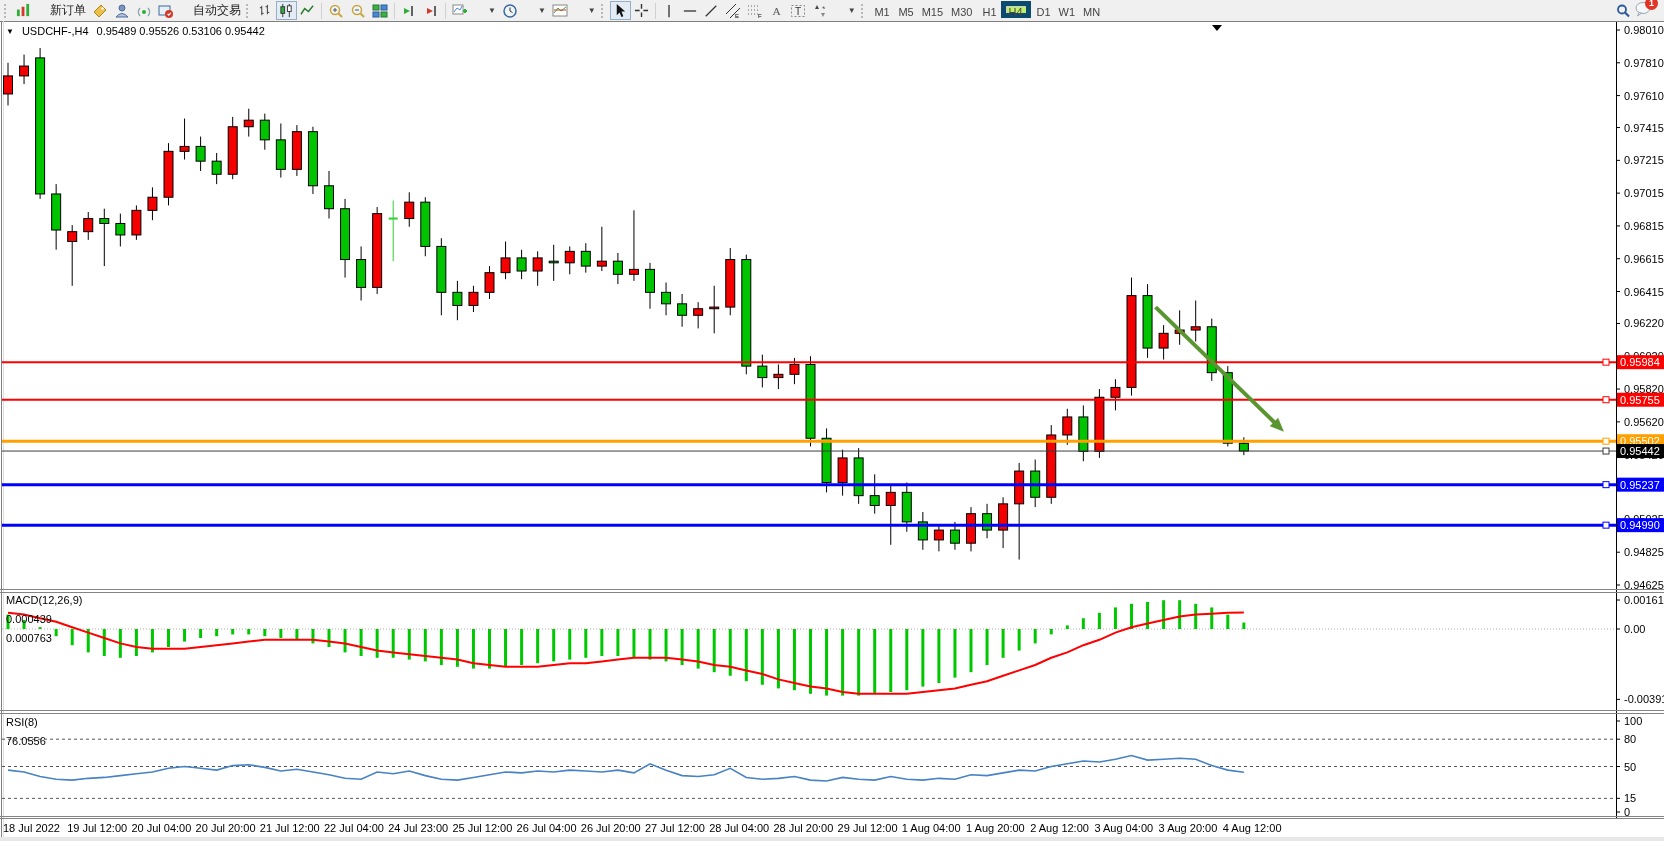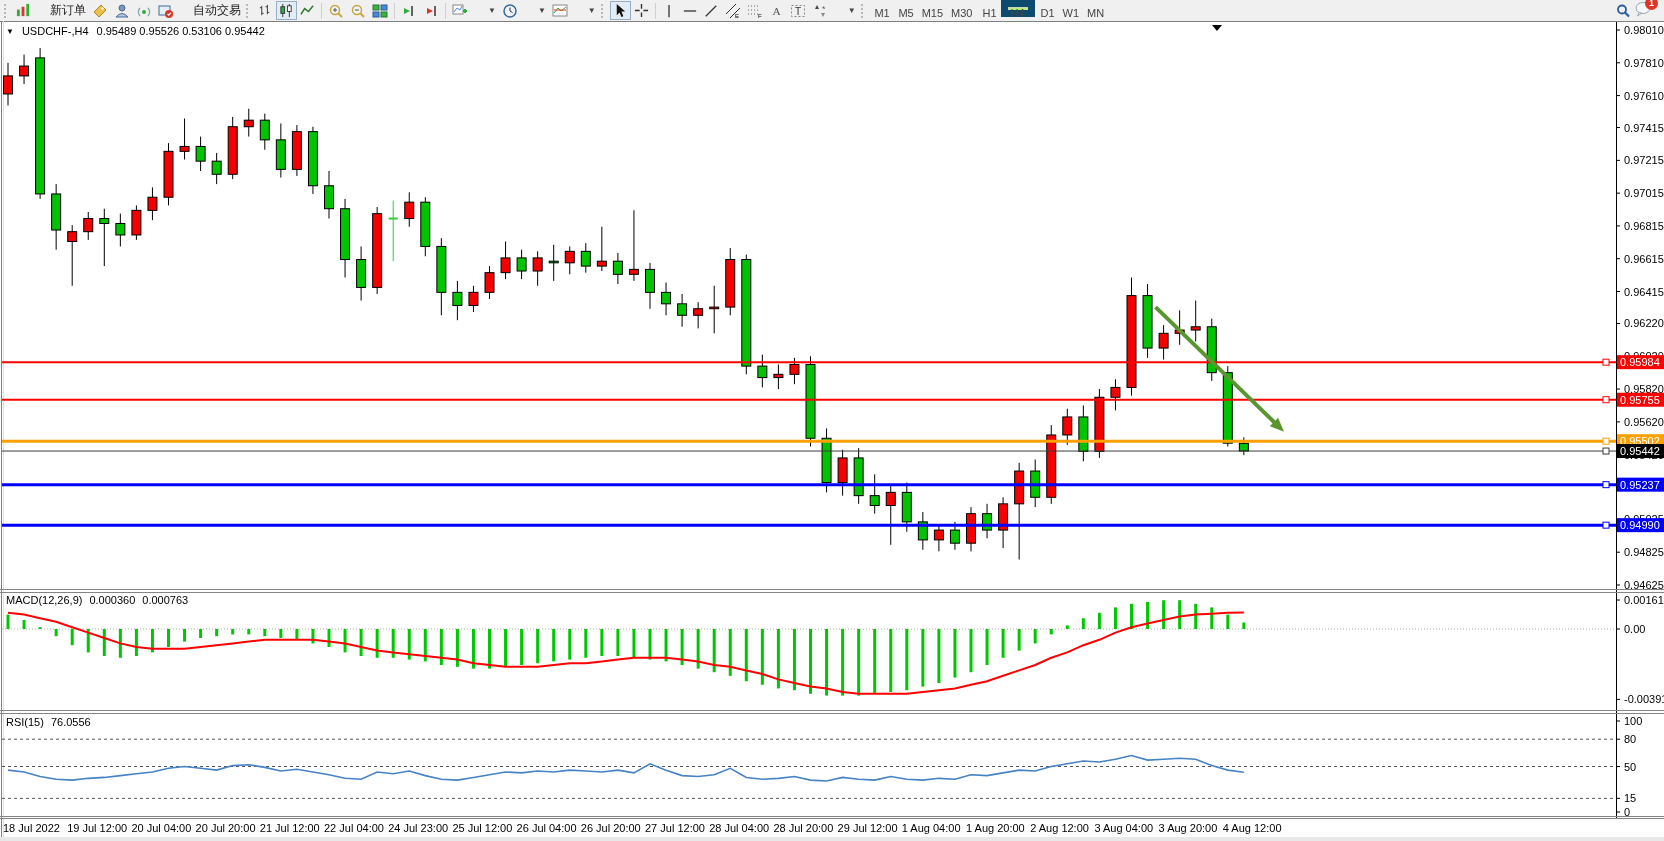--- a/index.html
+++ b/index.html
@@ -9,30 +9,30 @@
     display:flex;align-items:center;padding:0 2px;box-sizing:border-box;z-index:5;}
   .grip{width:3px;height:14px;border-left:2px dotted #b8b8b8;margin:0 4px 0 2px;}
   .sep{width:1px;height:16px;background:#d0d0d0;margin:0 3px;}
   .tbtn{height:19px;min-width:21px;border:1px solid transparent;background:transparent;
     display:inline-flex;align-items:center;justify-content:center;gap:19px;padding:0 2px;
     font-family:"Liberation Sans",sans-serif;font-size:12px;color:#222;cursor:default;}
   .tbtn.pressed{background:#e3ecf5;border:1px solid #96aec6;}
   .caret{font-size:8px;color:#444;margin-left:1px;}
   .tfbtn{height:17px;min-width:24px;padding:0 3px;border:1px solid transparent;background:transparent;
     font-family:"Liberation Sans",sans-serif;font-size:11px;color:#444;text-align:right;}
-  .tfbtn.active{background:#bef264;border:7px solid #0c4a6e;box-shadow:inset 1px 1px 2px #c7cdd4;}
+  .tfbtn.active{background:#bef264;border:5px solid #0c4a6e;box-shadow:inset 1px 1px 2px #c7cdd4;}
   .spacer{flex:1;}
   .badge{position:absolute;top:-4px;right:-6px;background:#e03426;color:#fff;border-radius:50%;
     width:13px;height:13px;font-size:9px;line-height:13px;text-align:center;font-weight:bold;}
   .chat-wrap{position:relative;margin-right:10px;}
   
   .chart-svg{position:absolute;top:0;left:0;}
   .chart-title{position:absolute;left:6px;top:25px;font-size:11px;color:#000;display:flex;gap:8px;align-items:center;z-index:4;}
   .chart-title .tri{font-size:8px;color:#000;}
-  .ind-lbl{position:absolute;left:6px;font-size:11px;color:#000;z-index:4;display:flex;gap:7px;}
+  .ind-lbl{position:absolute;left:6px;font-size:11px;color:#000;z-index:4;display:flex;gap:7px;flex-direction:column;}
   .macd-pos{top:594px;}
   .rsi-pos{top:716px;}
 </style>
 </head>
 <body>
 
 <div class="stage">
 
   <div class="toolbar">
     <span class="grip"></span>
@@ -598,20 +598,20 @@
       <rect x="0" y="837" width="1664" height="4" fill="#e8e8e8"></rect>
     </svg>
 
   <div class="chart-title">
     <span class="tri">▼</span>
     <span>USDCHF-,H4</span>
     <span>0.95489 0.95526 0.53106 0.95442</span>
   </div>
   <div class="ind-lbl macd-pos">
     <span>MACD(12,26,9)</span>
-    <span>0.000360</span>
+    <span>0.000439</span>
     <span>0.000763</span>
   </div>
   <div class="ind-lbl rsi-pos">
-    <span>RSI(15)</span>
+    <span>RSI(8)</span>
     <span>76.0556</span>
   </div>
 </div>
 
 </body></html>

